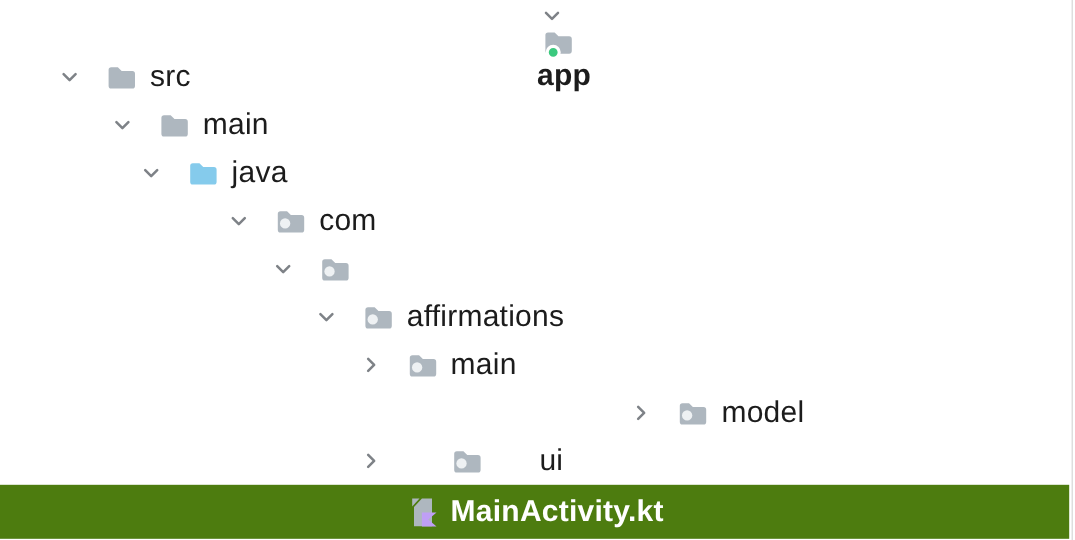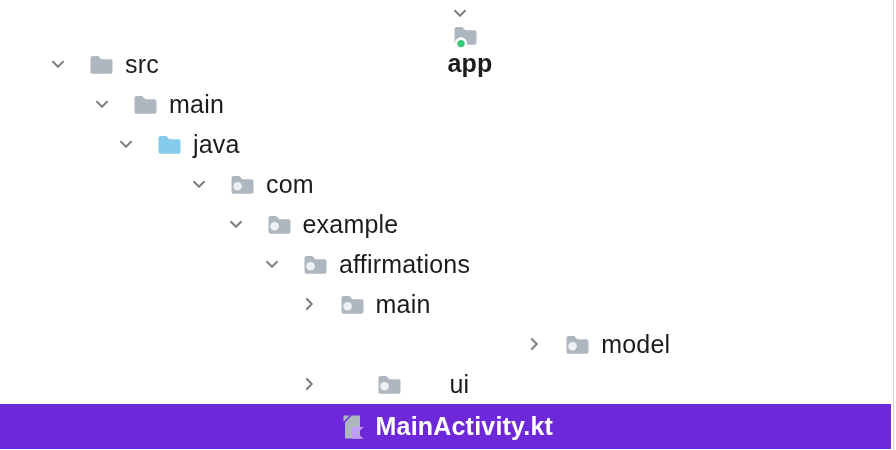--- a/index.html
+++ b/index.html
@@ -102,21 +102,20 @@
         <svg width="18" height="18" viewBox="0 0 18 18">
           <polyline points="4,6.8 9,11.8 14,6.8" fill="none" stroke="#7E8287" stroke-width="2.1" stroke-linecap="round" stroke-linejoin="round"></polyline>
         </svg>
       </span>
     <span class="icon">
         <svg width="27" height="27" viewBox="0 0 27 27">
           <path d="M2.5,7.2 C2.5,5.8 3.3,5 4.7,5 L10.2,5 L13.4,8.2 L22.3,8.2 C23.7,8.2 24.5,9 24.5,10.4 L24.5,20.6 C24.5,22 23.7,22.8 22.3,22.8 L4.7,22.8 C3.3,22.8 2.5,22 2.5,20.6 Z" fill="#AEB7BF"></path>
           <circle cx="8.6" cy="15.2" r="4.3" fill="#EEF1F3"></circle>
         </svg>
       </span>
-    <span class="label">example</span>
   </div>
     <div class="row" style="padding-left: 263px;">
     <span class="chev">
         <svg width="18" height="18" viewBox="0 0 18 18">
           <polyline points="4,6.8 9,11.8 14,6.8" fill="none" stroke="#7E8287" stroke-width="2.1" stroke-linecap="round" stroke-linejoin="round"></polyline>
         </svg>
       </span>
     <span class="icon">
         <svg width="27" height="27" viewBox="0 0 27 27">
           <path d="M2.5,7.2 C2.5,5.8 3.3,5 4.7,5 L10.2,5 L13.4,8.2 L22.3,8.2 C23.7,8.2 24.5,9 24.5,10.4 L24.5,20.6 C24.5,22 23.7,22.8 22.3,22.8 L4.7,22.8 C3.3,22.8 2.5,22 2.5,20.6 Z" fill="#AEB7BF"></path>
@@ -160,21 +159,21 @@
         </svg>
       </span>
     <span class="icon">
         <svg width="27" height="27" viewBox="0 0 27 27">
           <path d="M2.5,7.2 C2.5,5.8 3.3,5 4.7,5 L10.2,5 L13.4,8.2 L22.3,8.2 C23.7,8.2 24.5,9 24.5,10.4 L24.5,20.6 C24.5,22 23.7,22.8 22.3,22.8 L4.7,22.8 C3.3,22.8 2.5,22 2.5,20.6 Z" fill="#AEB7BF"></path>
           <circle cx="8.6" cy="15.2" r="4.3" fill="#EEF1F3"></circle>
         </svg>
       </span>
     <span class="label">ui</span>
   </div>
-    <div class="row selected" style="padding-left: 299.5px; background: #6d28d9;">
+    <div class="row selected" style="padding-left: 299.5px; background: #4d7c0f;">
     <span class="chev hidden"></span>
     <span class="icon">
         <svg width="27" height="27" viewBox="0 0 27 27">
           <polygon points="4.5,2.5 10.6,2.5 4.5,9" fill="#AEB7BF"></polygon>
           <polygon points="12.6,2.5 21,2.5 21,25.5 6,25.5 6,9.6" fill="#AEB7BF"></polygon>
           <polygon points="12.6,14 24.8,14 17.9,19.9 24.8,25.8 12.6,25.8" fill="#BF9FF5"></polygon>
         </svg>
       </span>
     <span class="label">MainActivity.kt</span>
   </div>

